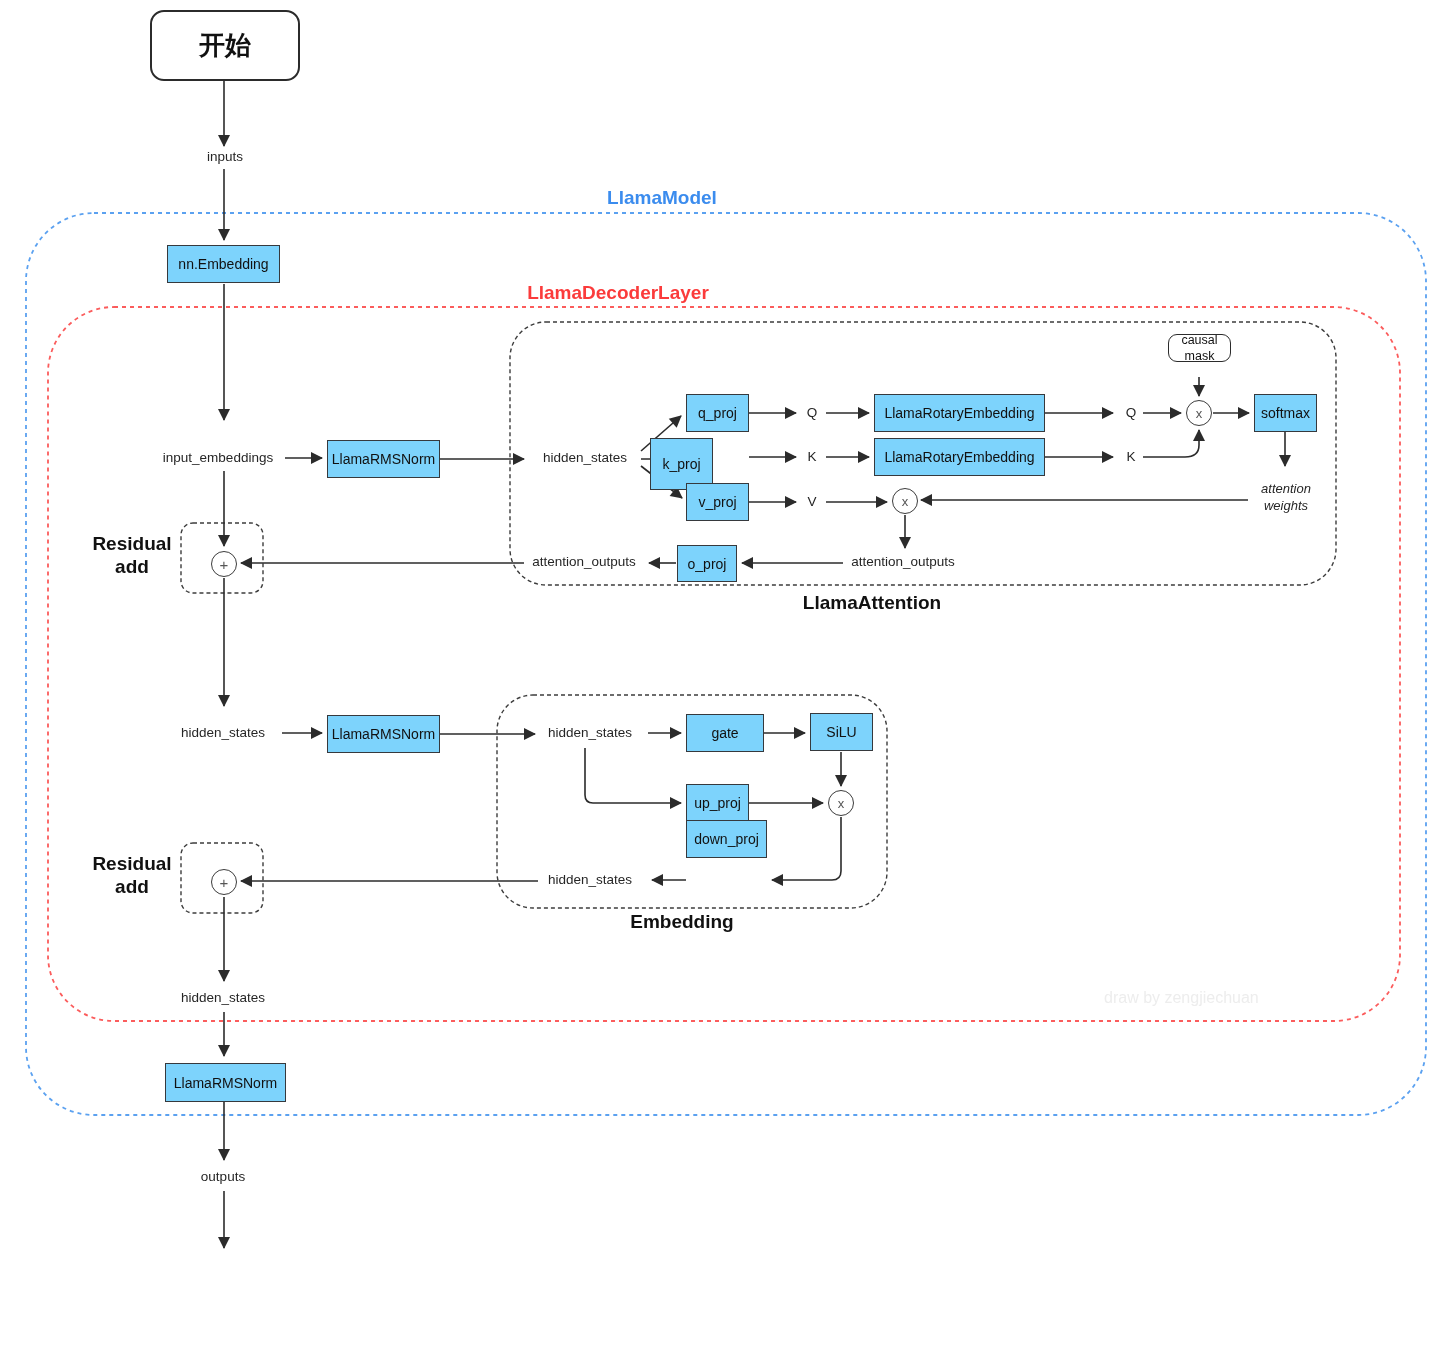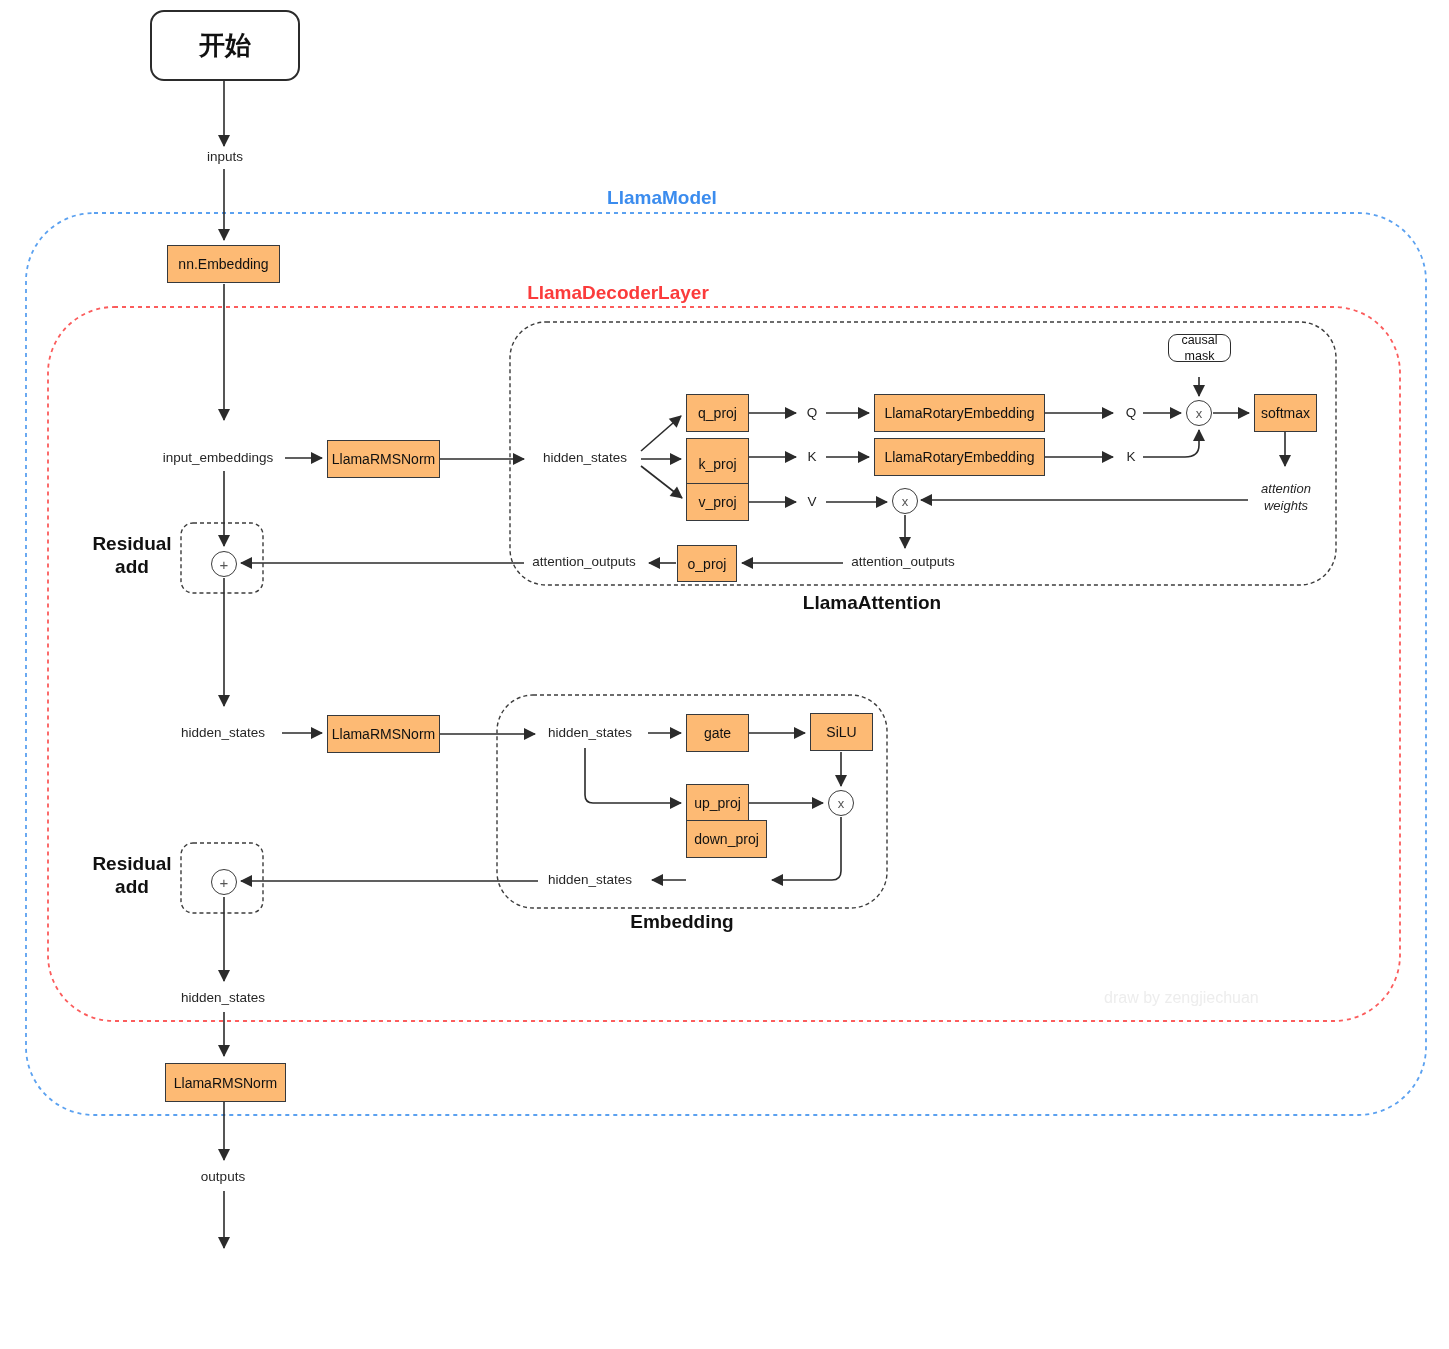--- a/index.html
+++ b/index.html
@@ -6,21 +6,21 @@
   .canvas {
     position:relative; width:1449px; height:1349px; background:#ffffff;
     font-family:"Liberation Sans", sans-serif; overflow:hidden;
   }
   svg.layer { position:absolute; left:0; top:0; }
   .e { fill:none; stroke:#2b2b2b; stroke-width:1.6; }
   .c-model   { fill:none; stroke:#5ba1f0; stroke-width:1.8; stroke-dasharray:4 4; }
   .c-decoder { fill:none; stroke:#fb5c5c; stroke-width:1.8; stroke-dasharray:4 4; }
   .c-black   { fill:none; stroke:#3c3c3c; stroke-width:1.4; stroke-dasharray:4 3; }
   .blk {
-    position:absolute; background:#fdba74; border:1.5px solid #36393d;
+    position:absolute; background:#7dd3fc; border:1.5px solid #36393d;
     display:flex; align-items:center; justify-content:center;
     font-size:14px; color:#111; box-sizing:border-box; white-space:nowrap;
   }
   .term {
     position:absolute; background:#fff; border:2px solid #2b2b2b; border-radius:14px;
     display:flex; align-items:center; justify-content:center;
     font-size:26px; font-weight:bold; color:#111; box-sizing:border-box;
   }
   .mask {
     position:absolute; background:#fff; border:1.5px solid #2b2b2b; border-radius:9px;
@@ -118,28 +118,28 @@
   <div class="ttl" style="left:662px;top:187px;color:#3b8cee">LlamaModel</div>
   <div class="ttl" style="left:618px;top:282px;color:#fb3b3b">LlamaDecoderLayer</div>
   <div class="ttl" style="left:872px;top:592px">LlamaAttention</div>
   <div class="ttl" style="left:682px;top:911px">Embedding</div>
 
   <div class="term" style="left:150px;top:10px;width:150px;height:71px">开始</div>
 
   <div class="blk" style="left:167px;top:245px;width:113px;height:38px">nn.Embedding</div>
   <div class="blk" style="left:327px;top:440px;width:113px;height:38px">LlamaRMSNorm</div>
   <div class="blk" style="left:686px;top:394px;width:63px;height:38px">q_proj</div>
-  <div class="blk" style="left:686px;top:438px;width:63px;height:52px">k_proj</div>
+  <div class="blk" style="left:650px;top:438px;width:63px;height:52px">k_proj</div>
   <div class="blk" style="left:686px;top:483px;width:63px;height:38px">v_proj</div>
   <div class="blk" style="left:874px;top:394px;width:171px;height:38px">LlamaRotaryEmbedding</div>
   <div class="blk" style="left:874px;top:438px;width:171px;height:38px">LlamaRotaryEmbedding</div>
   <div class="blk" style="left:1254px;top:394px;width:63px;height:38px">softmax</div>
   <div class="blk" style="left:677px;top:545px;width:60px;height:37px">o_proj</div>
   <div class="blk" style="left:327px;top:715px;width:113px;height:38px">LlamaRMSNorm</div>
-  <div class="blk" style="left:686px;top:714px;width:63px;height:38px">gate</div>
+  <div class="blk" style="left:686px;top:714px;width:78px;height:38px">gate</div>
   <div class="blk" style="left:810px;top:713px;width:63px;height:38px">SiLU</div>
   <div class="blk" style="left:686px;top:784px;width:63px;height:38px">up_proj</div>
   <div class="blk" style="left:686px;top:820px;width:81px;height:38px">down_proj</div>
   <div class="blk" style="left:165px;top:1063px;width:121px;height:39px">LlamaRMSNorm</div>
 
   <div class="mask" style="left:1168px;top:334px;width:63px;height:28px">causal mask</div>
 
   <div class="lbl" style="left:225px;top:149px">inputs</div>
   <div class="lbl" style="left:218px;top:450px">input_embeddings</div>
   <div class="lbl" style="left:585px;top:450px">hidden_states</div>

